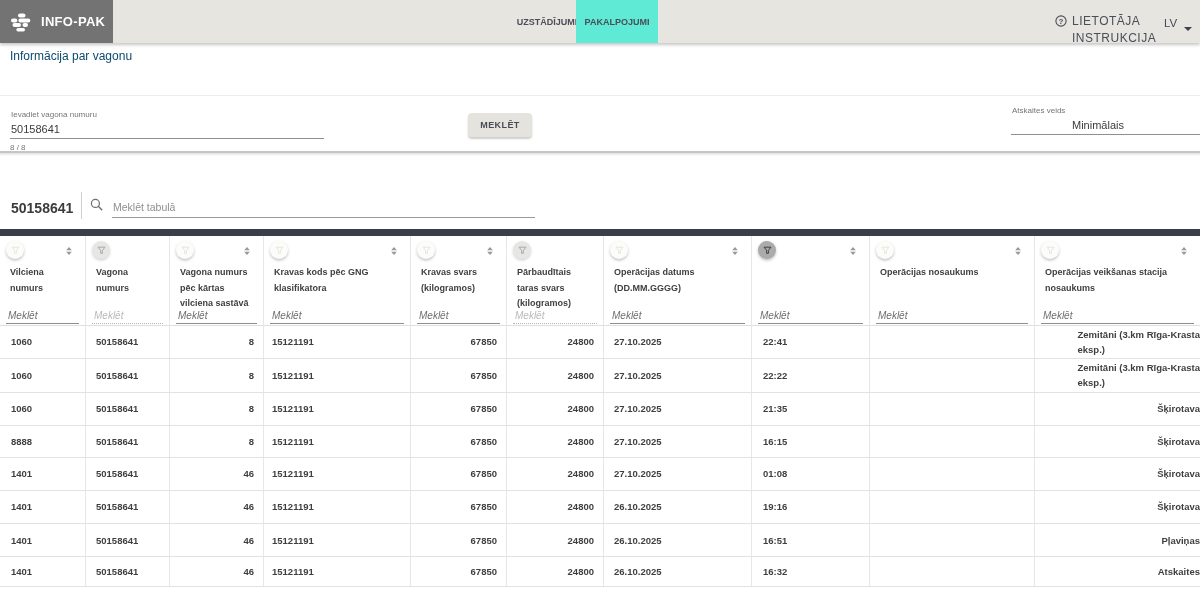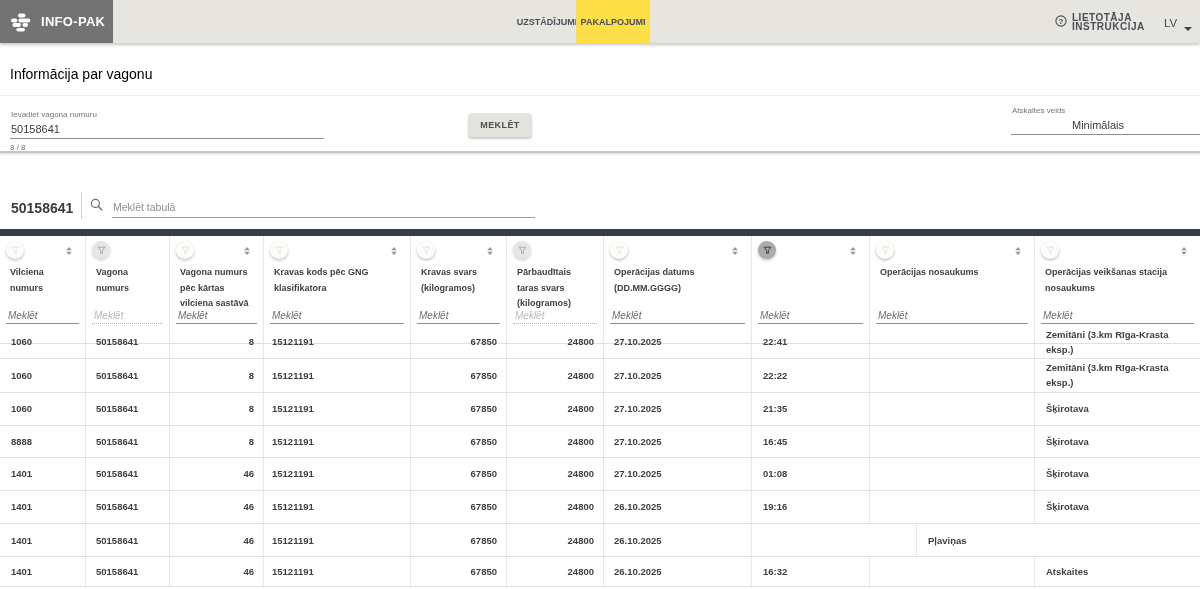--- a/index.html
+++ b/index.html
@@ -6,45 +6,45 @@
 html,body{width:1200px;height:589px;overflow:hidden;background:#fff;
   font-family:"Liberation Sans",sans-serif;color:#3f3f3f;}
 #hdr{position:absolute;left:0;top:0;width:1200px;height:43px;background:#E6E5E0;
   box-shadow:0 2px 3px rgba(0,0,0,.22);}
 #logo{position:absolute;left:0;top:0;width:113px;height:43px;background:#737373;}
 #logo svg{position:absolute;left:10px;top:12px;}
 #logoTxt{position:absolute;left:41px;top:14px;font-size:13px;font-weight:bold;color:#fff;letter-spacing:.3px;}
 .tab{position:absolute;top:0;height:43px;font-size:9px;font-weight:bold;color:#4B4D59;
   letter-spacing:0;display:flex;align-items:center;justify-content:center;}
 #tab1{left:506px;width:82px;}
-#tab2{left:576px;width:74px;background:#fde047;}
-#help{position:absolute;left:1072px;top:12.5px;font-size:10px;font-weight:bold;color:#4B4D59;letter-spacing:.5px;line-height:9px;}
+#tab2{left:576px;width:82px;background:#5eead4;}
+#help{position:absolute;left:1072px;top:12.5px;font-size:12px;font-weight:normal;color:#4B4D59;letter-spacing:.5px;line-height:17px;}
 #helpIc{position:absolute;left:1055px;top:15px;}
 #lv{position:absolute;left:1164px;top:17px;font-size:11.5px;color:#474A57;}
 #lvCaret{position:absolute;left:1184px;top:27px;width:0;height:0;
   border-left:4.3px solid transparent;border-right:4.3px solid transparent;border-top:4.6px solid #3E4150;}
-#h1{position:absolute;left:10px;top:66px;font-size:14px;color:#000000;}
+#h1{position:absolute;left:10px;top:49px;font-size:12px;color:#0c4a6e;}
 #div1{position:absolute;left:0;top:95px;width:1200px;height:1px;background:#EDEDED;}
 .lbl{position:absolute;font-size:8px;color:#757575;}
 .val{position:absolute;font-size:11px;color:#3B3B3B;}
 #ul1{position:absolute;left:10px;top:138px;width:314px;height:1px;background:#8F8F8F;}
 #cnt{position:absolute;left:10px;top:143px;width:312px;text-align:left;font-size:8px;color:#757575;}
 #btn{position:absolute;left:468px;top:113px;width:64px;height:24px;background:#E4E3DD;border-radius:4px;
   box-shadow:0 2px 2px rgba(0,0,0,.2);display:flex;align-items:center;justify-content:center;
   font-size:9px;font-weight:bold;letter-spacing:.4px;color:#4A4C55;}
 #ul2{position:absolute;left:1011px;top:134px;width:189px;height:1px;background:#8F8F8F;}
 #div2{position:absolute;left:0;top:151px;width:1200px;height:2px;background:#C6C6C6;}
 #div2s{position:absolute;left:0;top:153px;width:1200px;height:3px;background:linear-gradient(rgba(0,0,0,.12),rgba(0,0,0,0));}
 #tnum{position:absolute;left:11px;top:200px;font-size:14px;font-weight:bold;color:#3B3B3B;}
 #vr{position:absolute;left:81px;top:192px;width:1px;height:27px;background:#CFCFCF;}
 #mag{position:absolute;left:90px;top:198px;}
 #ph{position:absolute;left:113px;top:201px;font-size:10.5px;color:#8F8F8F;}
 #ul3{position:absolute;left:112px;top:217px;width:423px;height:1px;background:#9A9A9A;}
 #dbar{position:absolute;left:0;top:229px;width:1200px;height:7px;background:#3A3E49;}
-#thead{position:absolute;left:0;top:236px;width:1200px;height:108px;display:flex;border-bottom:1px solid #DFDFDF;}
+#thead{position:absolute;left:0;top:236px;width:1200px;height:90px;display:flex;border-bottom:1px solid #DFDFDF;}
 .hc{position:relative;height:90px;border-right:1px solid #E7E7E7;}
 .hc:last-child{border-right:none;}
 .tit{position:absolute;left:10px;right:4px;top:29px;font-size:9px;font-weight:bold;line-height:15.5px;color:#3F3F3F;}
 .circ{position:absolute;left:6px;top:5px;width:18px;height:18px;border-radius:50%;background:#FCFCFB;
   box-shadow:0 1.5px 3px rgba(0,0,0,.25);display:flex;align-items:center;justify-content:center;}
 .circ.dis{background:#E6E6E5;box-shadow:0 1.5px 3px rgba(0,0,0,.18);}
 .circ.act{background:#ABABAB;}
 .sort{position:absolute;right:13px;top:10.5px;}
 .flt{position:absolute;left:6px;right:6px;bottom:2px;border-bottom:1px solid #8F8F8F;
   font-size:10px;font-style:italic;color:#6E6E6E;padding:0 0 2.5px 2px;}
@@ -56,21 +56,21 @@
 .rt{justify-content:flex-end;padding-right:9px;}
 .w0{width:86px;padding-left:11px;}
 .w1{width:84px;padding-left:10px;}
 .w2{width:94px;}
 .w3{width:147px;padding-left:8px;}
 .w4{width:96px;}
 .w5{width:97px;align-items:center;}
 .w6{width:148px;padding-left:10px;}
 .w7{width:118px;padding-left:11px;}
 .w8{width:165px;padding-left:10px;}
-.w9{width:165px;padding-left:11px;}
+.w9{width:165px;padding-left:11px;justify-content:flex-end;}
 .rt.w2,.rt.w4,.rt.w5{padding-left:0;}
 </style>
 </head>
 <body>
 <div id="hdr">
   <div id="logo">
     <svg width="22" height="20" viewBox="0 0 22 20">
       <g fill="#fff">
         <rect x="8" y="1.5" width="7.5" height="4" rx="2"></rect>
         <rect x="1" y="6.5" width="6.3" height="4" rx="2"></rect>
@@ -355,21 +355,21 @@
       <div class="cell w4 rt">
         <span>67850</span>
       </div>
       <div class="cell w5 rt">
         <span>24800</span>
       </div>
       <div class="cell w6">
         <span>27.10.2025</span>
       </div>
       <div class="cell w7">
-        <span>16:45</span>
+        <span>16:15</span>
       </div>
       <div class="cell w8">
         <span></span>
       </div>
       <div class="cell w9">
         <span>Šķirotava</span>
       </div>
     </div>
     <div class="row" style="height:33px">
       <div class="cell w0">
@@ -450,20 +450,23 @@
       </div>
       <div class="cell w4 rt">
         <span>67850</span>
       </div>
       <div class="cell w5 rt">
         <span>24800</span>
       </div>
       <div class="cell w6">
         <span>26.10.2025</span>
       </div>
+      <div class="cell w7">
+        <span>16:51</span>
+      </div>
       <div class="cell w8">
         <span></span>
       </div>
       <div class="cell w9">
         <span>Pļaviņas</span>
       </div>
     </div>
     <div class="row" style="height:30px">
       <div class="cell w0">
         <span>1401</span>

